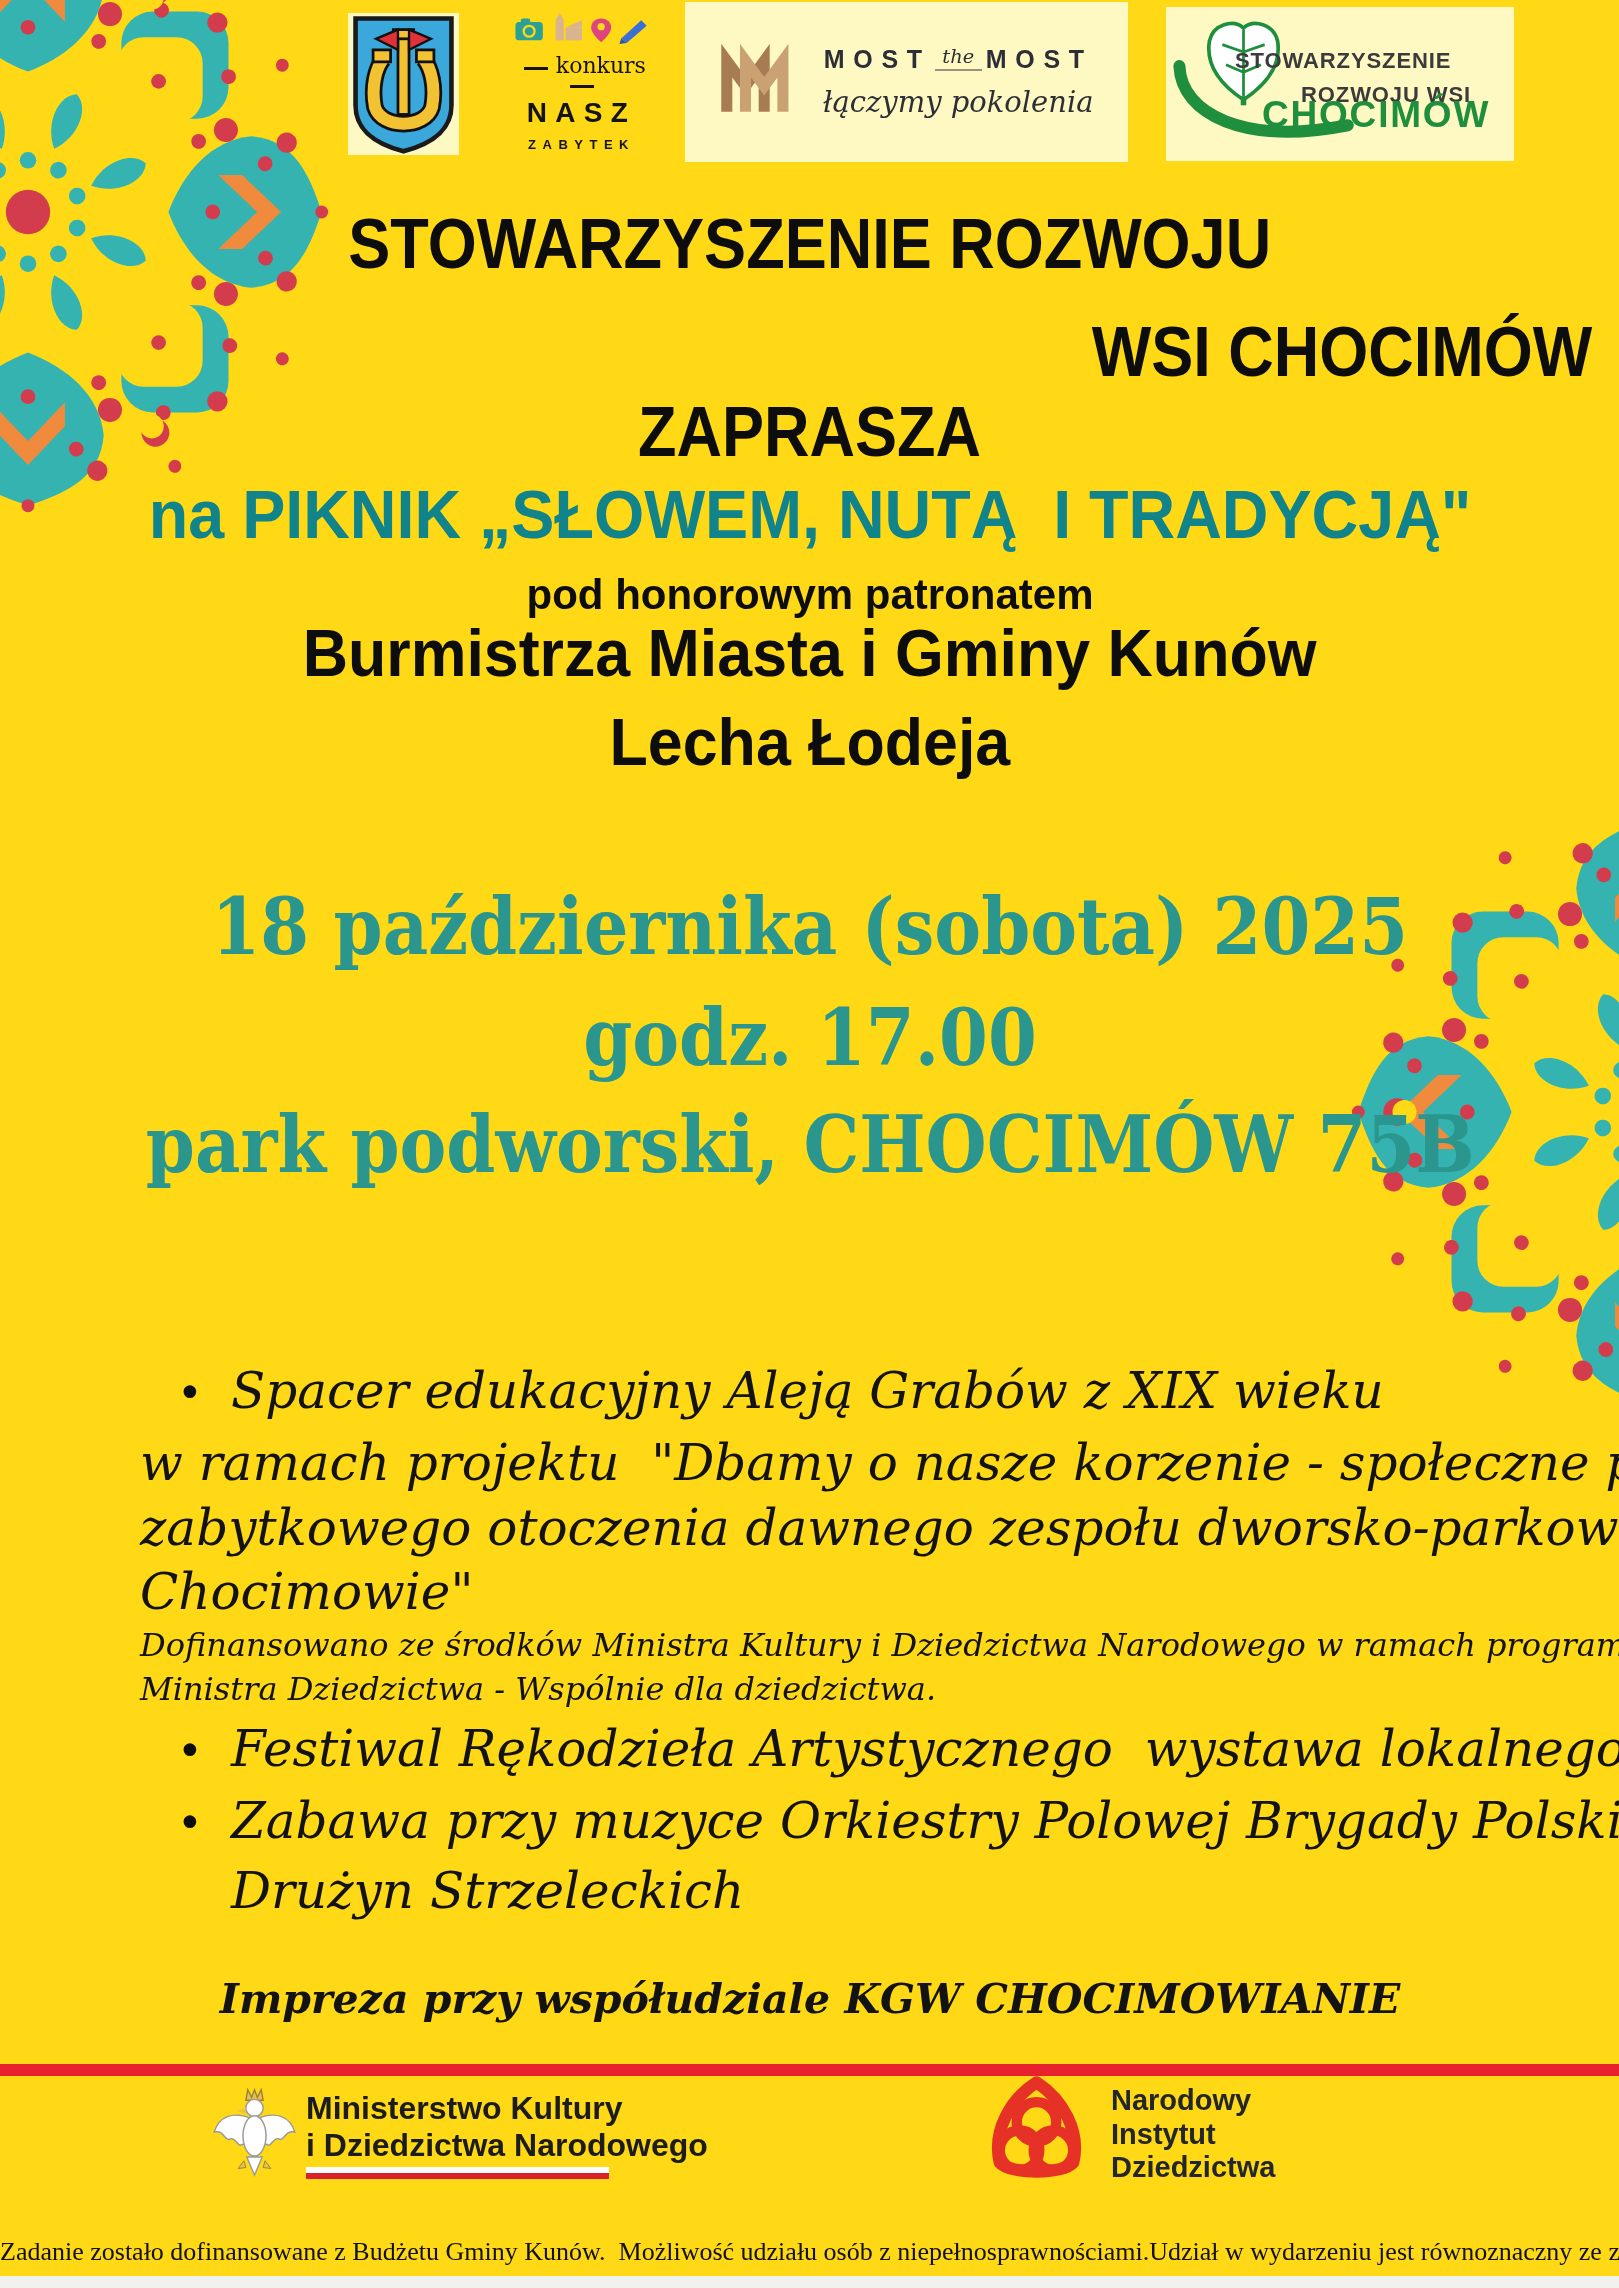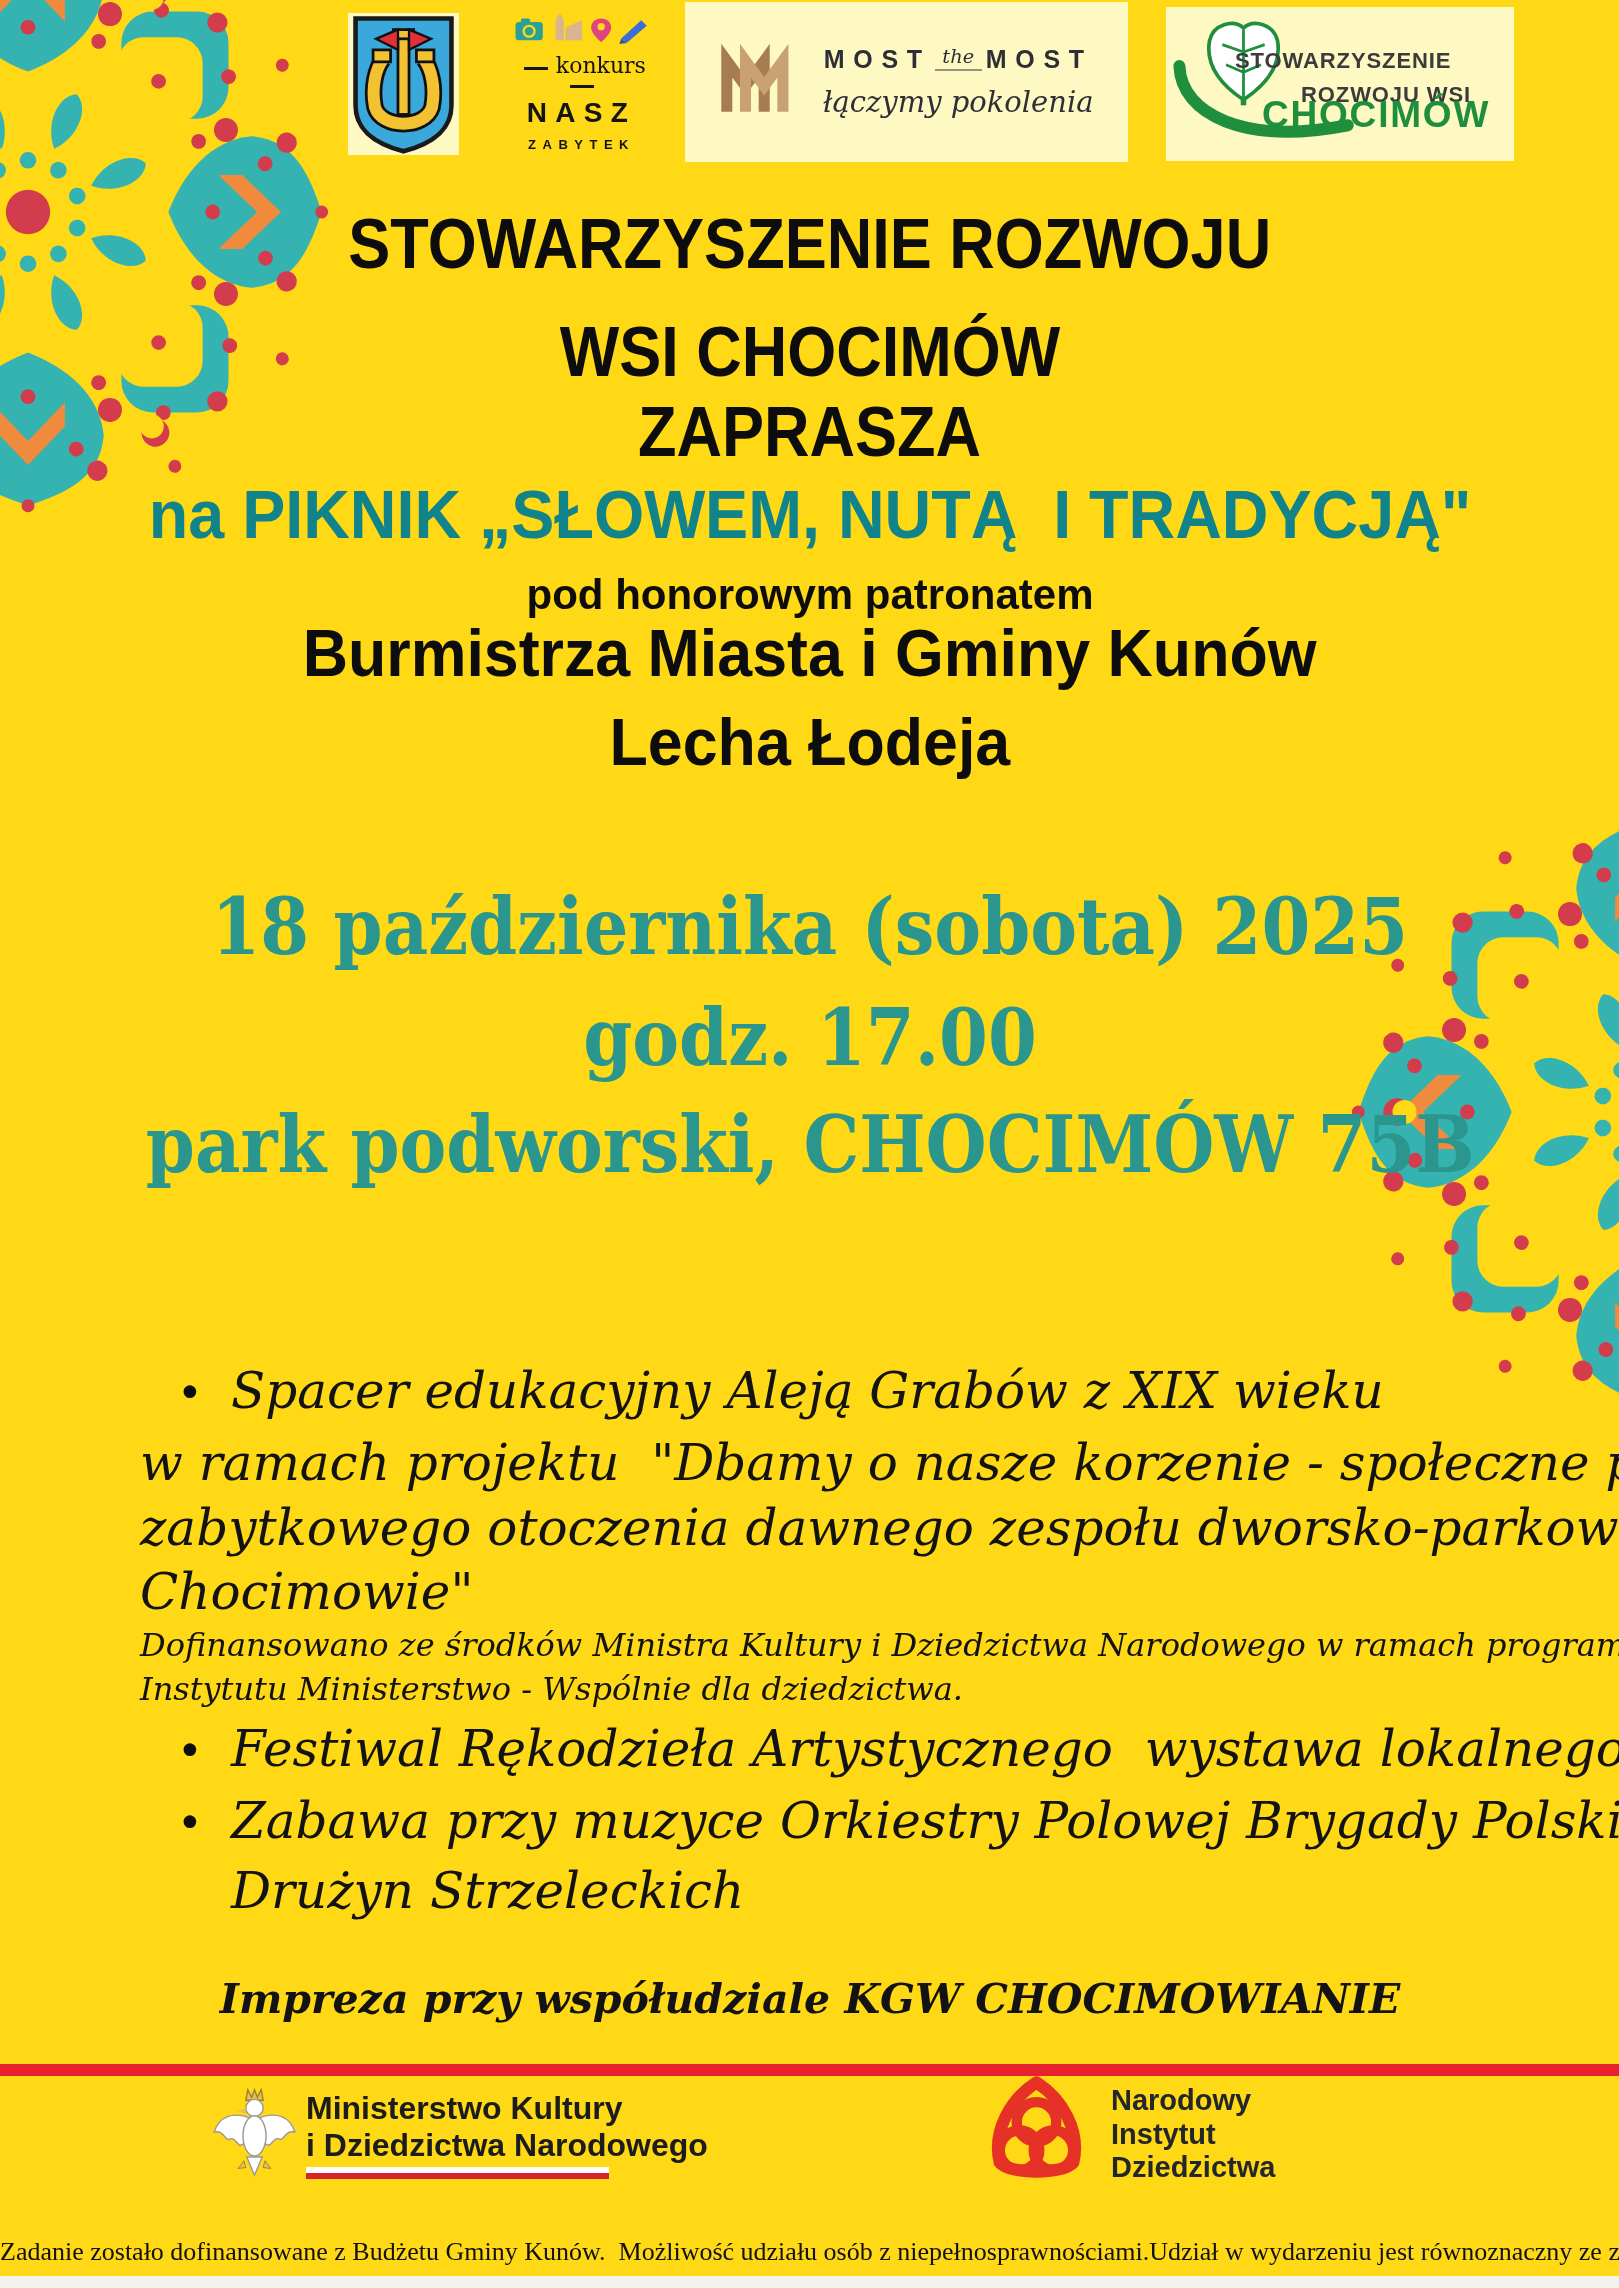--- a/index.html
+++ b/index.html
@@ -373,21 +373,21 @@
       <rect x="42" y="86" width="6" height="10" fill="#1F8F3E"></rect>
     </svg>
     <div class="abs choc1" style="left:69px;top:41px;">STOWARZYSZENIE</div>
     <div class="abs choc1" style="left:135px;top:75px;">ROZWOJU WSI</div>
     <div class="abs choc3" style="left:96px;top:87px;">CHOCIMÓW</div>
   </div>
 
   <div class="abs center z1" style="top:209px;">
     <span class="title cond">STOWARZYSZENIE ROZWOJU</span>
   </div>
-  <div class="abs center z1" style="top:317px;">
+  <div class="abs center z1" style="top:317px;text-align:right;">
     <span class="title cond">WSI CHOCIMÓW</span>
   </div>
   <div class="abs center z1" style="top:397px;">
     <span class="title cond">ZAPRASZA</span>
   </div>
   <div class="abs center z1" style="top:480px;">
     <span class="piknik cond95">na PIKNIK „SŁOWEM, NUTĄ  I TRADYCJĄ"</span>
   </div>
   <div class="abs center z1" style="top:574px;">
     <span class="pod line">pod honorowym patronatem</span>
@@ -410,21 +410,21 @@
   </div>
 
   <span class="abs dot z1" style="left:181px;top:1375px;">●</span>
   <div class="abs script z1" style="left:231px;top:1364px;">Spacer edukacyjny Aleją Grabów z XIX wieku</div>
 
   <div class="abs script z1" style="left:140px;top:1436px;">w ramach projektu  "Dbamy o nasze korzenie - społeczne porządkowanie</div>
   <div class="abs script z1" style="left:140px;top:1501px;">zabytkowego otoczenia dawnego zespołu dworsko-parkowego w</div>
   <div class="abs script z1" style="left:140px;top:1565px;">Chocimowie"</div>
 
   <div class="abs script-sm z1" style="left:140px;top:1628px;">Dofinansowano ze środków Ministra Kultury i Dziedzictwa Narodowego w ramach programu Narodowego</div>
-  <div class="abs script-sm z1" style="left:140px;top:1672px;">Instytutu Ministerstwo - Wspólnie dla dziedzictwa.</div>
+  <div class="abs script-sm z1" style="left:140px;top:1672px;">Ministra Dziedzictwa - Wspólnie dla dziedzictwa.</div>
 
   <span class="abs dot z1" style="left:181px;top:1733px;">●</span>
   <div class="abs script z1" style="left:231px;top:1722px;">Festiwal Rękodzieła Artystycznego  wystawa lokalnego rękodzieła</div>
 
   <span class="abs dot z1" style="left:181px;top:1805px;">●</span>
   <div class="abs script z1" style="left:231px;top:1794px;">Zabawa przy muzyce Orkiestry Polowej Brygady Polskich</div>
   <div class="abs script z1" style="left:231px;top:1864px;">Drużyn Strzeleckich</div>
 
   <div class="abs center z1" style="top:1975px;font-weight:bold;">
     <span class="cohost line">Impreza przy współudziale KGW CHOCIMOWIANIE</span>

